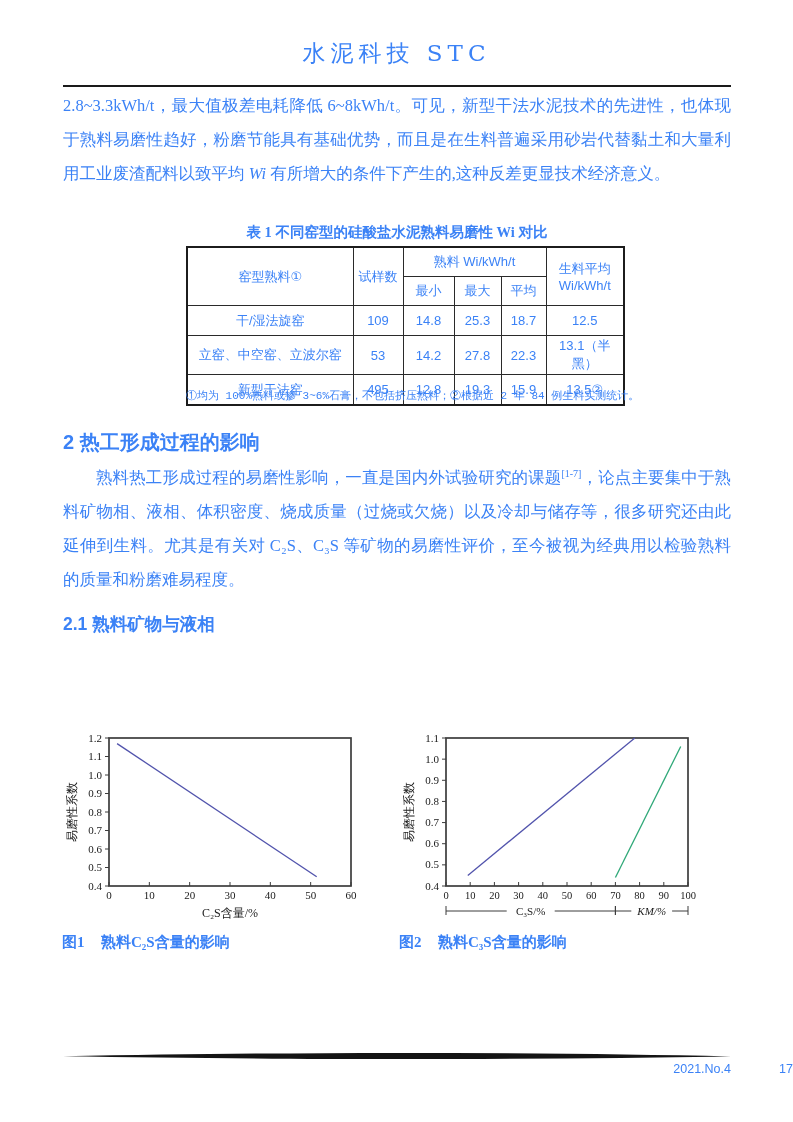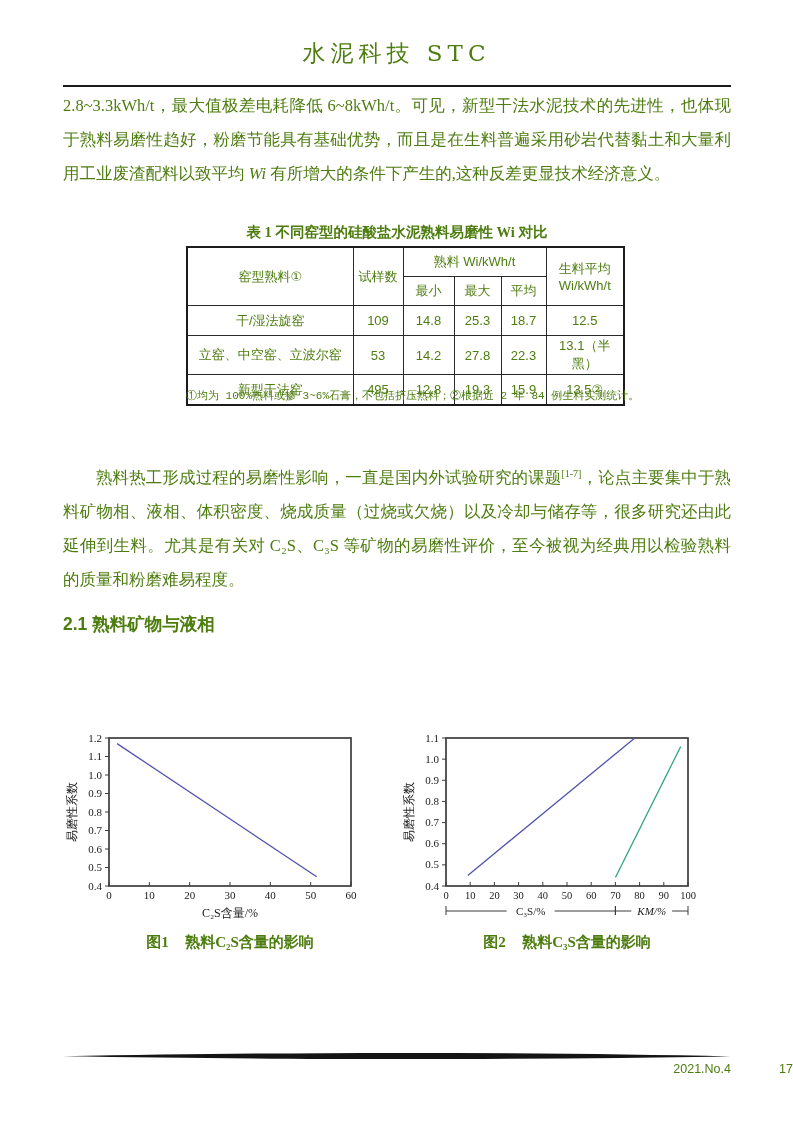--- a/index.html
+++ b/index.html
@@ -1,17 +1,17 @@
 <!DOCTYPE html>
 <html><head>
 <meta charset="utf-8">
 <style>
   html,body{margin:0;padding:0;background:#888;}
   .page{position:relative;width:793px;height:1122px;background:#fff;margin:0 auto;
-        font-family:"Liberation Serif","DejaVu Serif",serif;color:#4d7c0f;overflow:hidden;}
+        font-family:"Liberation Serif","DejaVu Serif",serif;color:#3b82f6;overflow:hidden;}
   .abs{position:absolute;}
   .journal-title{top:38px;left:0;width:100%;text-align:center;font-size:23px;
         letter-spacing:5px;font-family:"DejaVu Serif","Liberation Serif",serif;}
   .header-rule{top:85px;left:63px;width:668px;height:2px;background:#1a1a1a;}
   .body-text{left:63px;width:668px;margin:0;font-size:16.5px;line-height:34px;
         text-align:justify;text-justify:inter-ideograph;}
   .body-text sup{font-size:10px;line-height:0;margin-top:27px;}
   .indent{text-indent:2em;}
   .p1{top:89px;}
   .p2{top:461px;}
@@ -26,21 +26,21 @@
   .t1 td{height:27px;}
   .footnote{top:388px;left:186px;width:460px;font-size:11px;
         font-family:Liberation Mono, monospace;}
   .h2{top:429px;left:63px;margin:0;font-size:20px;font-weight:bold;
         font-family:"Liberation Sans","DejaVu Sans",sans-serif;}
   .h3{top:612px;left:63px;margin:0;font-size:17.5px;font-weight:bold;
         font-family:"Liberation Sans","DejaVu Sans",sans-serif;}
   figure.fig{margin:0;width:336px;}
   .fig1{top:727px;left:62px;}
   .fig2{top:727px;left:399px;}
-  .fig-caption{margin-top:6px;text-align:center;font-weight:bold;font-size:15px;}
+  .fig-caption{margin-top:6px;font-weight:bold;font-size:15px;}
   .fig-caption .cap-text{margin-left:1.1em;}
   .footer-rule{top:1052px;left:63px;}
   .footer-page{top:1062px;left:0;width:100%;text-align:right;font-size:12.5px;
         font-family:"Liberation Sans","DejaVu Sans",sans-serif;}
   .footer-issue{top:1062px;right:62px;font-size:12.5px;
         font-family:"Liberation Sans","DejaVu Sans",sans-serif;}
 </style>
 </head>
 <body>
 
@@ -96,20 +96,21 @@
       <td>12.8</td>
       <td>19.3</td>
       <td>15.9</td>
       <td>13.5②</td>
     </tr>
   </tbody>
     </table>
 
   <div class="abs footnote">①均为 100%熟料或掺 3~6%石膏，不包括挤压熟料；②根据近 2 年 84 例生料实测统计。</div>
 
+  <h2 class="abs h2">2 热工形成过程的影响</h2>
 
   <p class="abs body-text indent p2"><span>熟料热工形成过程的易磨性影响，一直是国内外试验研究的课题</span><sup>[1-7]</sup><span>，论点主要集中于熟料矿物相、液相、体积密度、烧成质量（过烧或欠烧）以及冷却与储存等，很多研究还由此延伸到生料。尤其是有关对 C₂S、C₃S 等矿物的易磨性评价，至今被视为经典用以检验熟料的质量和粉磨难易程度。</span></p>
 
   <h3 class="abs h3">2.1 熟料矿物与液相</h3>
 
 
   <figure class="abs fig fig1">
     <svg width="336" height="196">
         <rect x="47" y="11" width="242" height="148" fill="none" stroke="#3c3c3c" stroke-width="1.7"></rect>
         <line x1="43" y1="159" x2="47" y2="159" stroke="#3c3c3c" stroke-width="1"></line>

